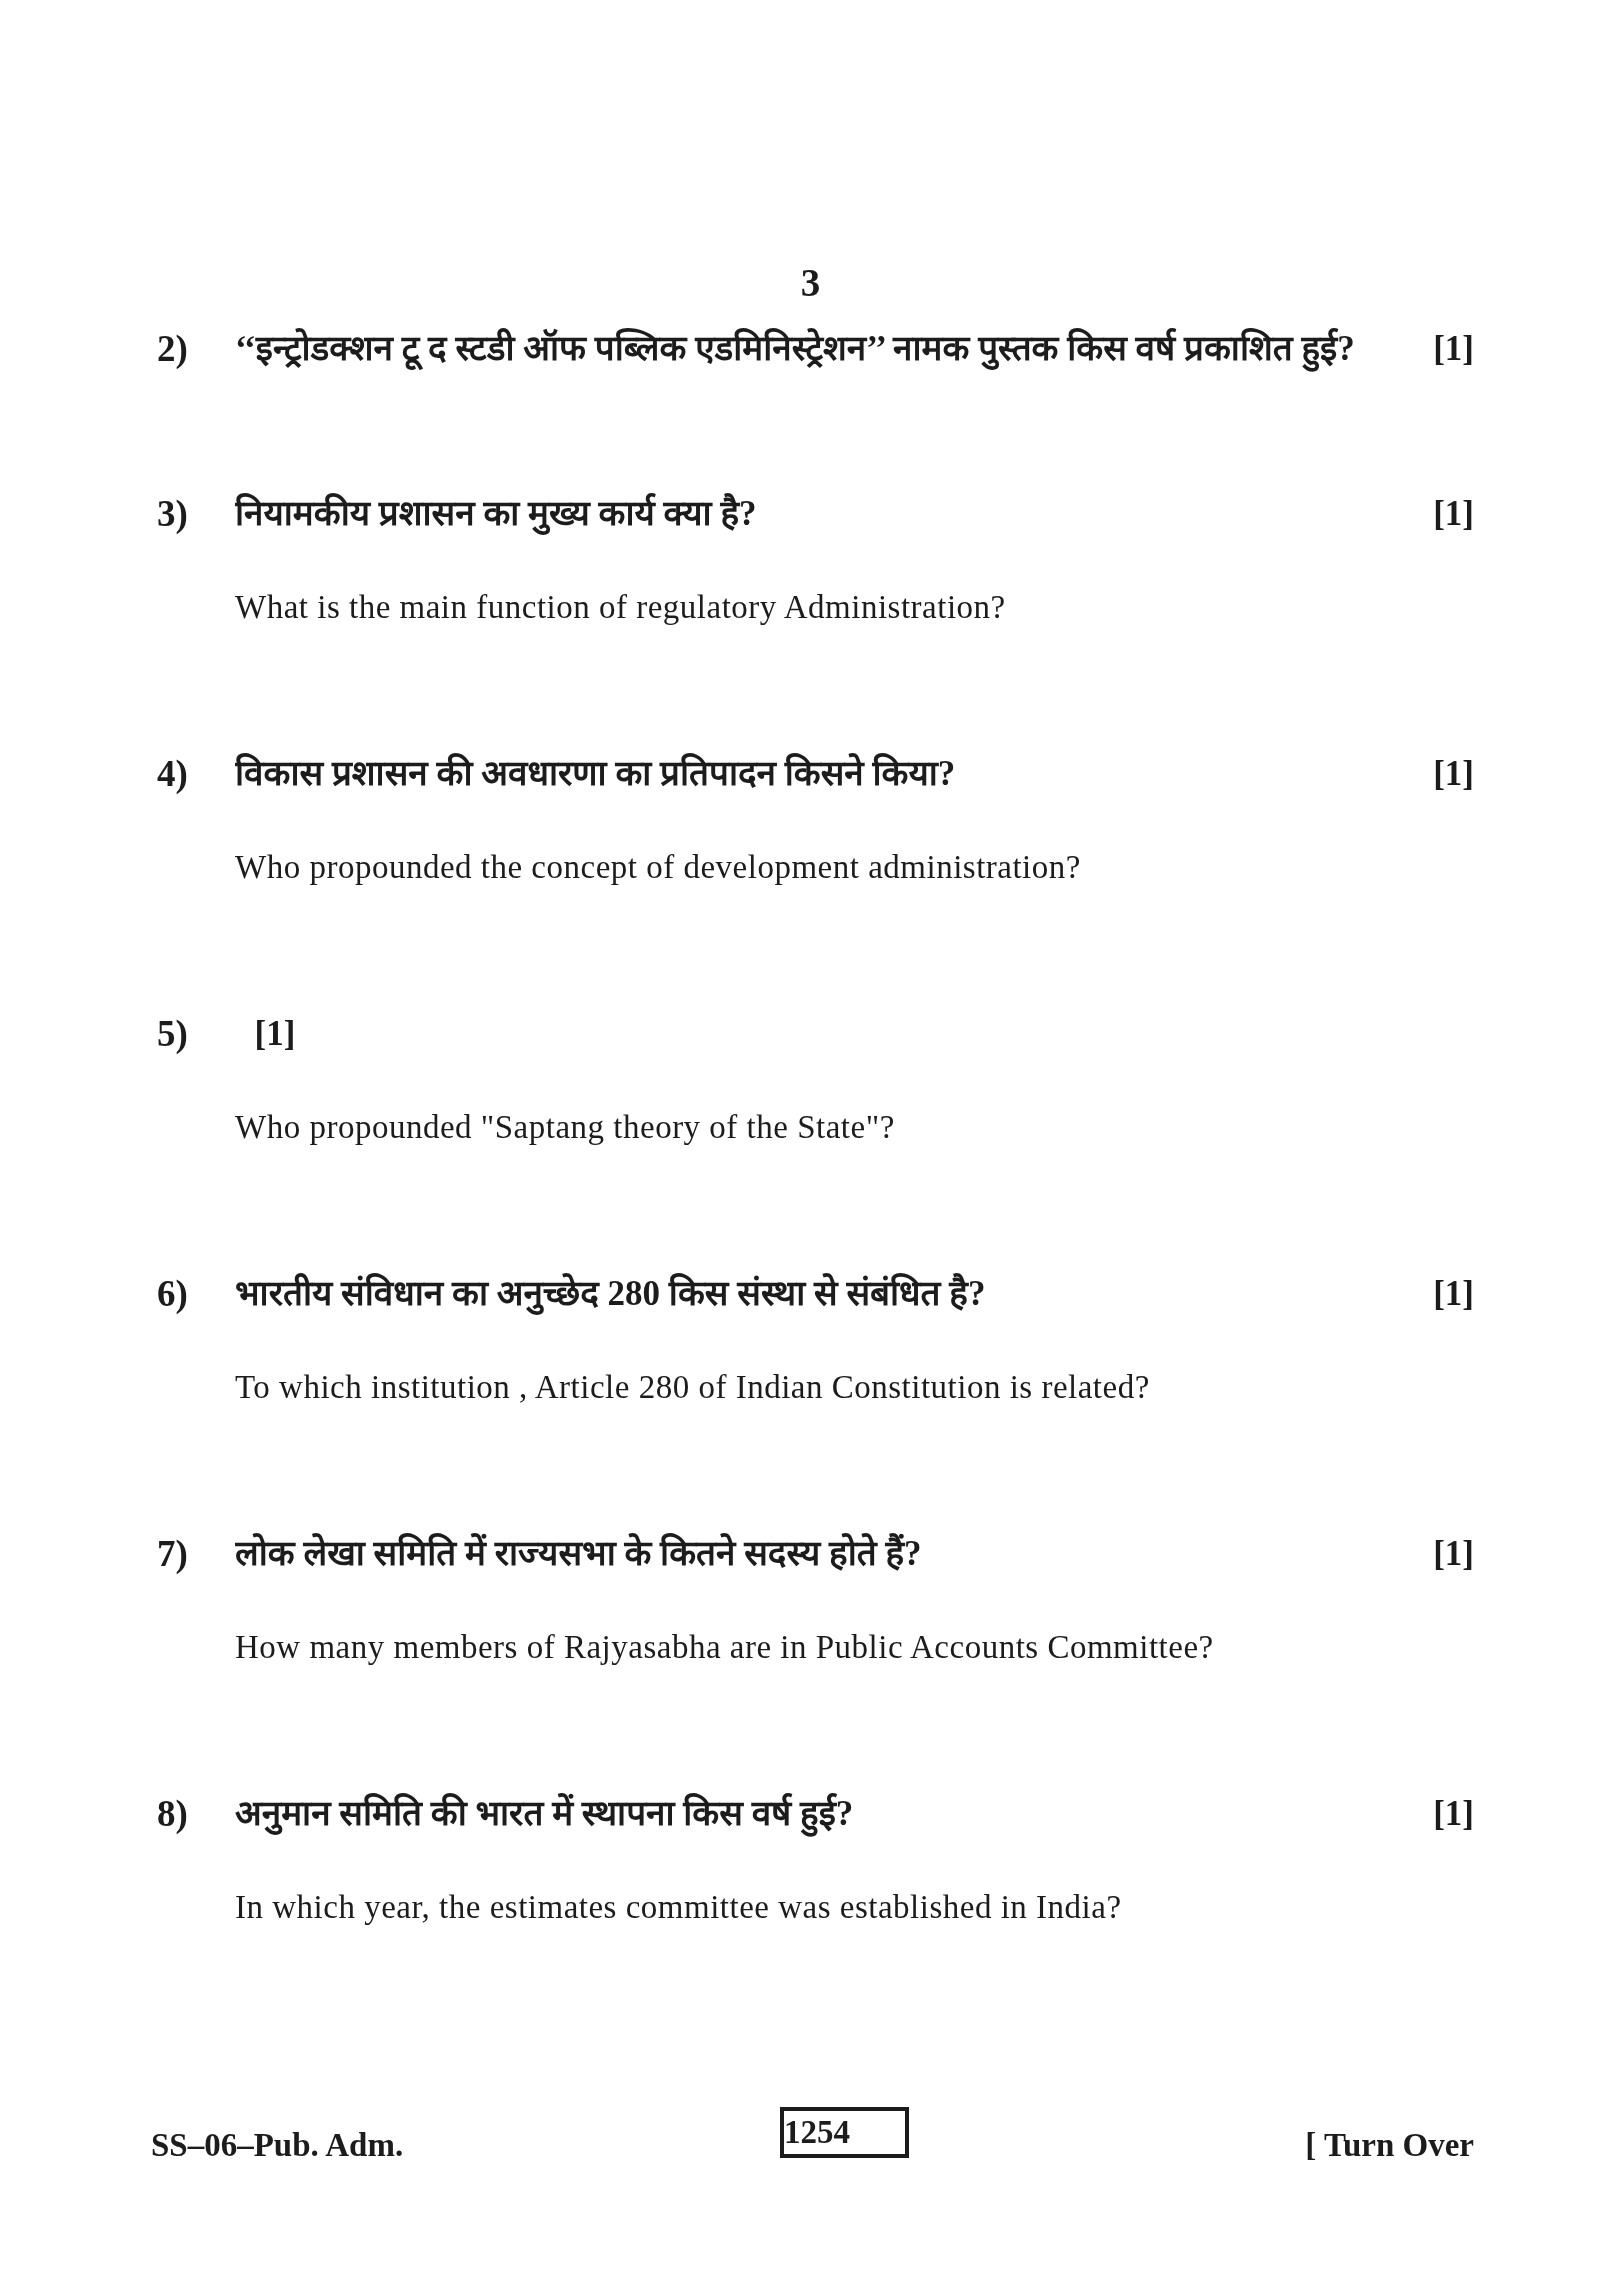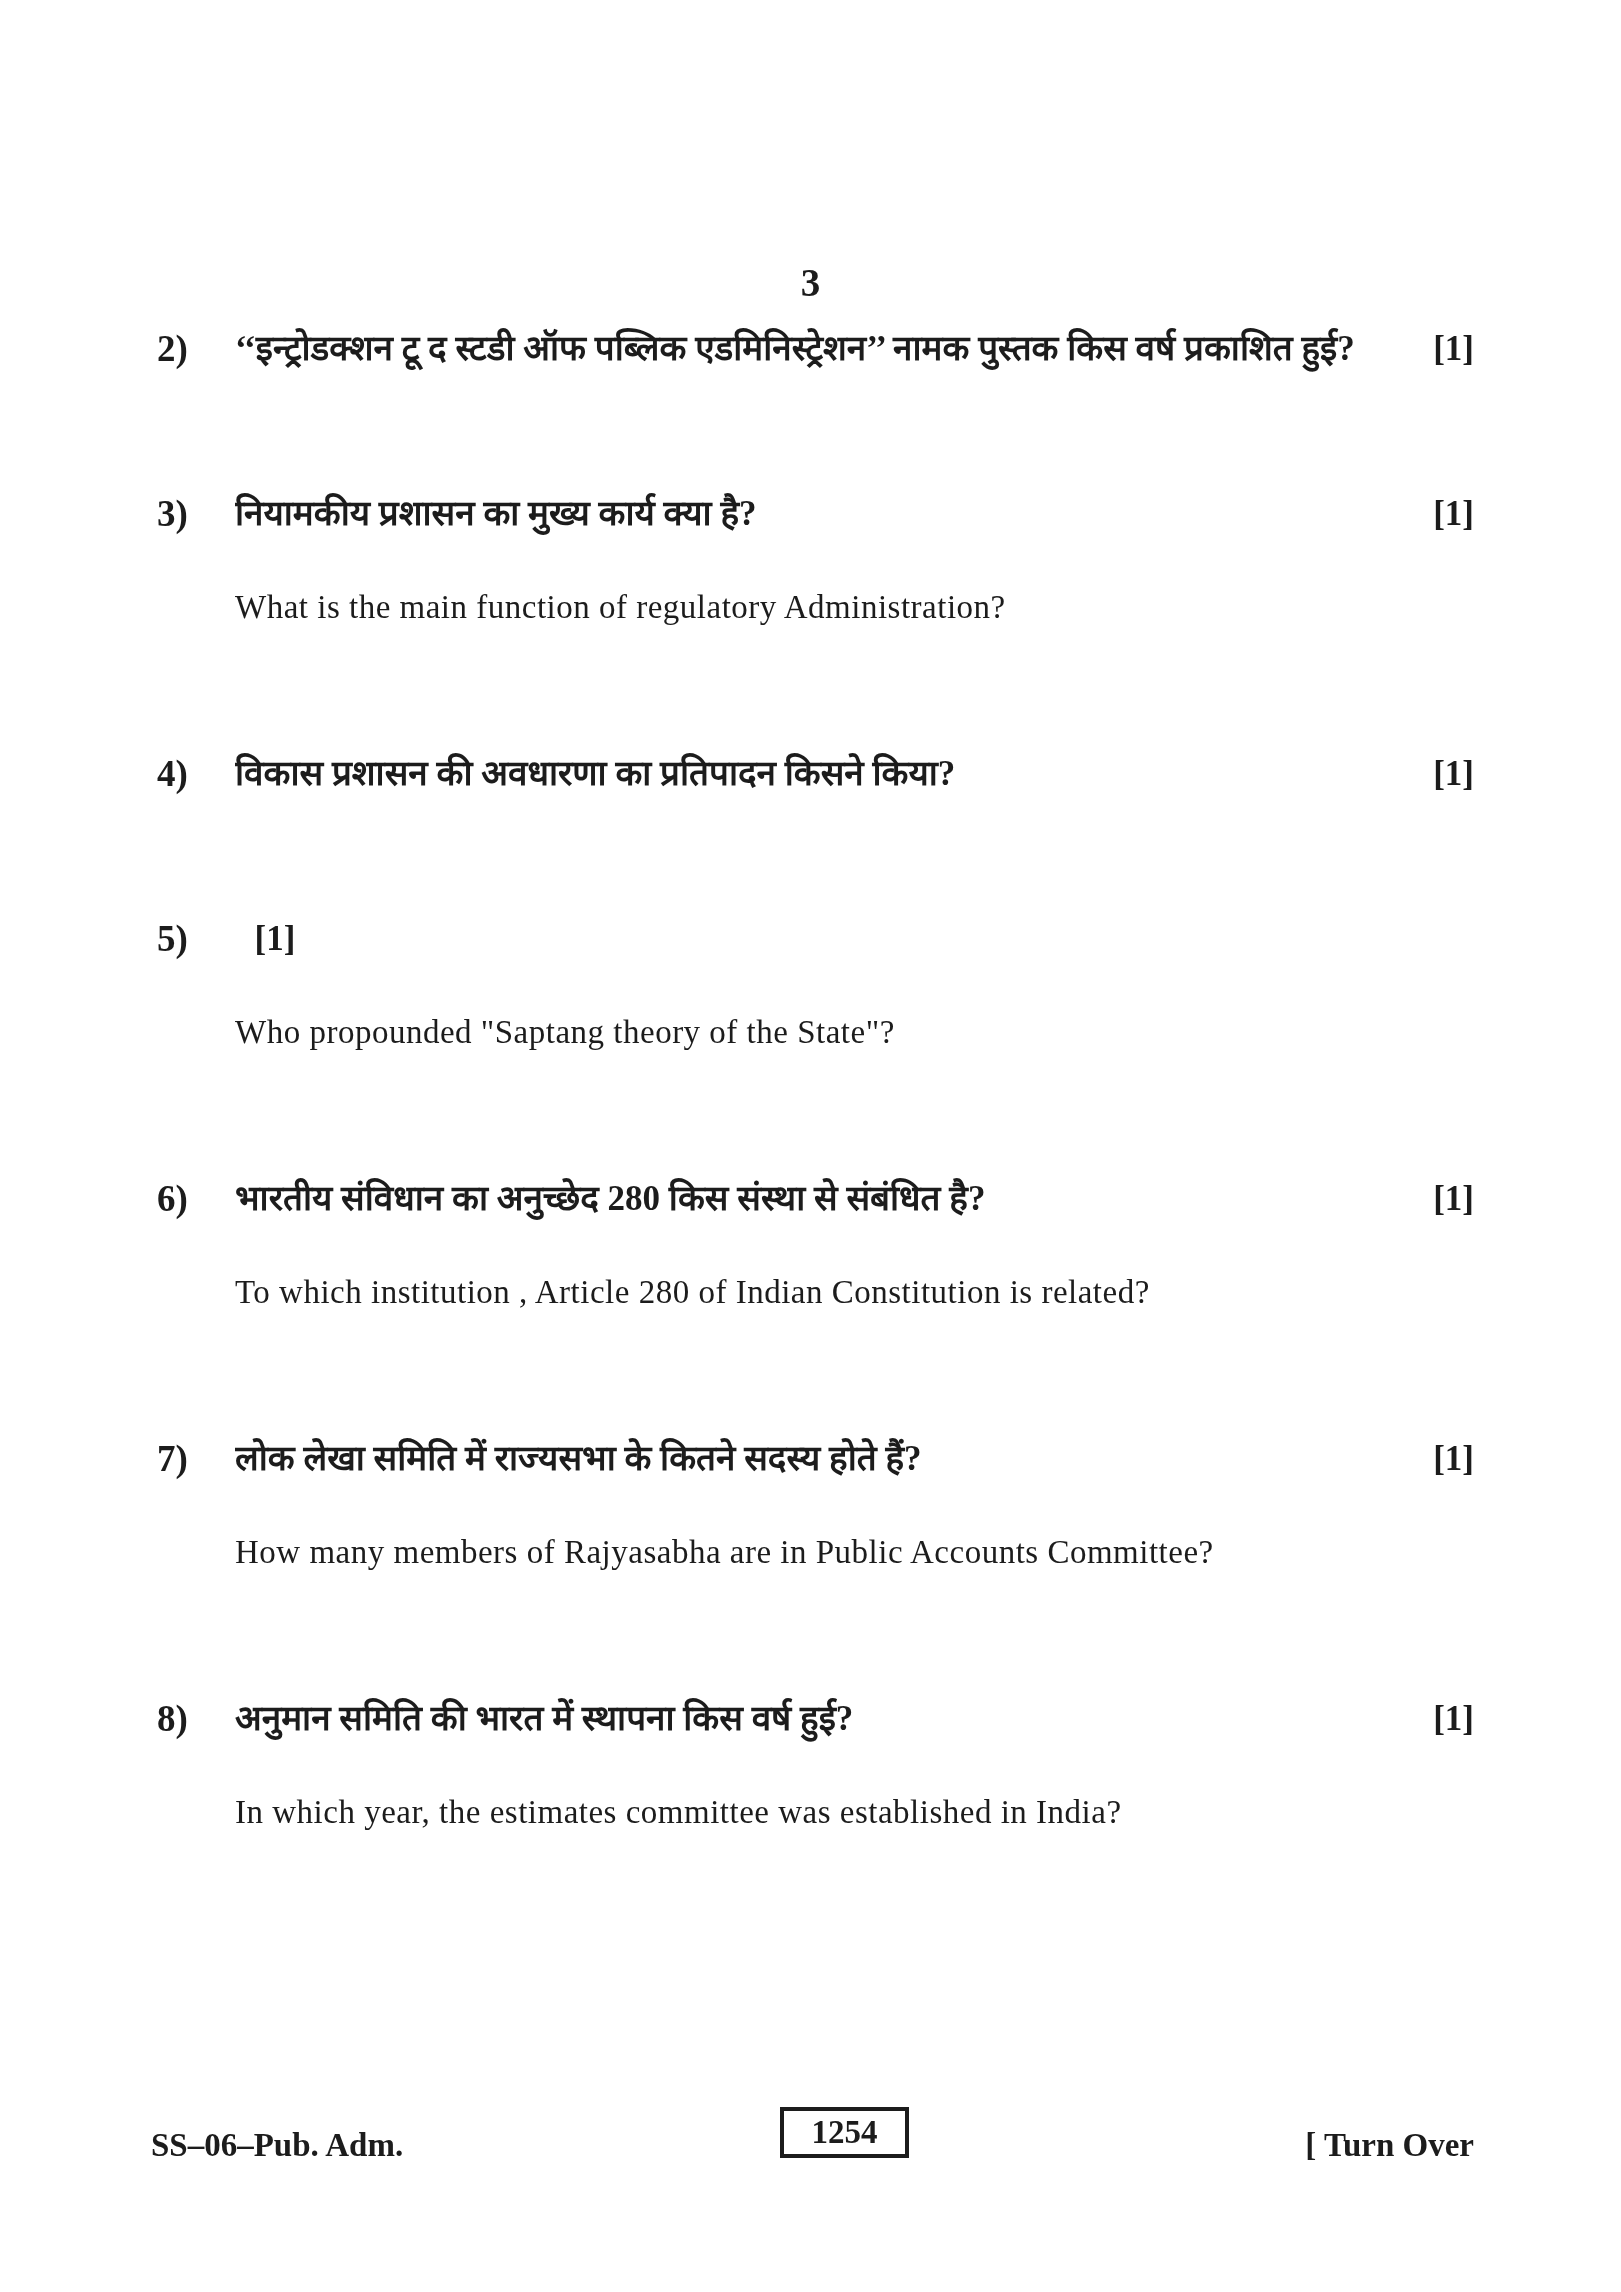--- a/index.html
+++ b/index.html
@@ -86,21 +86,20 @@
     font-weight: bold;
   }
   .footer-box {
     position: absolute;
     left: 629px;
     top: 0;
     width: 129px;
     height: 51px;
     box-sizing: border-box;
     border: 4.9px solid #1c1c1c;
-    text-align: center;
     font-size: 33px;
     font-weight: bold;
     line-height: 43px;
   }
   .footer-turnover {
     position: absolute;
     right: 0;
     top: 19.6px;
     font-size: 33px;
     font-weight: bold;
@@ -131,20 +130,21 @@
       </div>
       <p class="q-english">What is the main function of regulatory Administration?</p>
     </section>
 
     <section class="question">
       <div class="q-head">
         <span class="q-num">4)</span>
         <span class="q-hindi">विकास प्रशासन की अवधारणा का प्रतिपादन किसने किया?</span>
         <span class="q-marks">[1]</span>
       </div>
+      <p class="q-english">Who propounded the concept of development administration?</p>
     </section>
 
     <section class="question">
       <div class="q-head">
         <span class="q-num">5)</span>
         <span class="q-marks">[1]</span>
       </div>
       <p class="q-english">Who propounded "Saptang theory of the State"?</p>
     </section>
 

